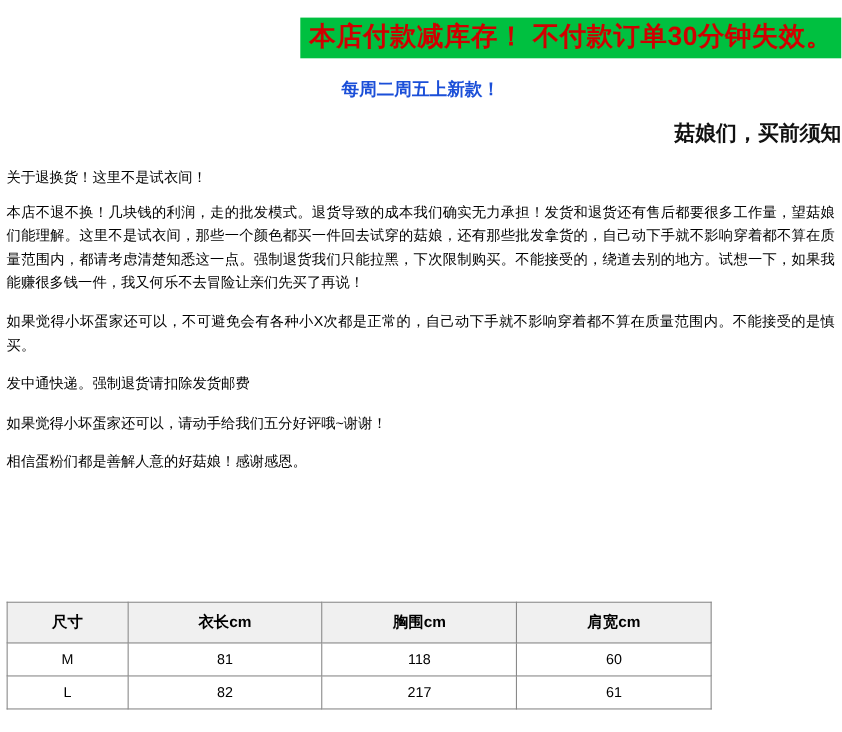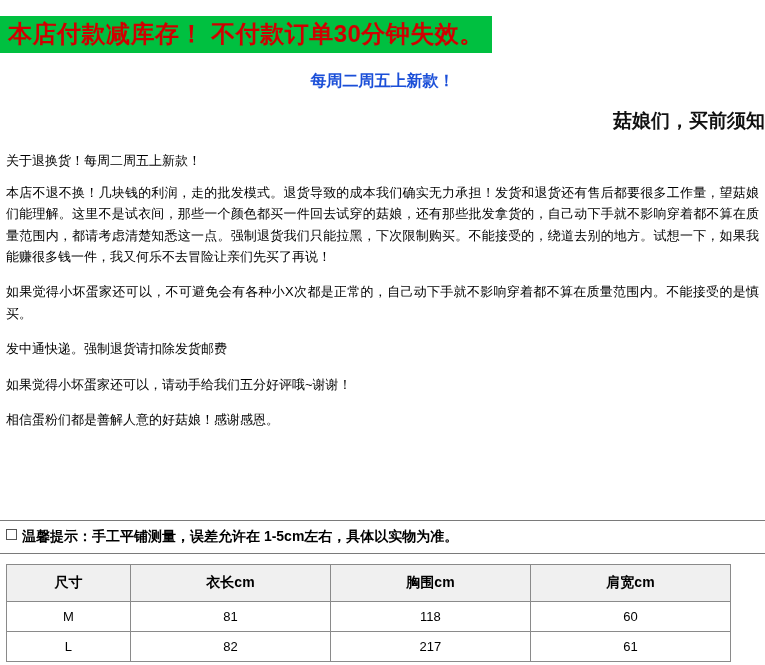--- a/index.html
+++ b/index.html
@@ -15,21 +15,21 @@
     overflow: hidden;
   }
   .page {
     position: relative;
     width: 765px;
     height: 665px;
     box-sizing: border-box;
     padding: 0;
   }
   .banner-wrap {
-    text-align: left;
+    text-align: right;
     padding-top: 16px;
   }
   .banner {
     display: inline-block;
     background: #00c040;
     color: #d00000;
     font-size: 24px;
     font-weight: bold;
     line-height: 1.3;
     padding: 2px 8px 4px 8px;
@@ -84,22 +84,22 @@
     display: inline-block;
     width: 9px;
     height: 9px;
     border: 1px solid #555;
     margin-right: 5px;
     vertical-align: 1px;
   }
   .size-table {
     position: absolute;
     left: 6px;
-    top: 564px;
-    width: 725px;
+    top: 547px;
+    width: 641px;
     border-collapse: collapse;
     font-size: 13px;
   }
   .size-table th, .size-table td {
     border: 1px solid #8a8a8a;
     text-align: center;
     padding: 7px 2px;
     font-weight: normal;
     color: #000;
   }
@@ -119,31 +119,28 @@
 <div class="page">
 
   <div class="banner-wrap">
     <div class="banner">本店付款减库存！ 不付款订单30分钟失效。</div>
   </div>
 
   <div class="subtitle1">每周二周五上新款！</div>
   <div class="subtitle2">菇娘们，买前须知</div>
 
   <div class="body-text">
-    <p class="para tight">关于退换货！每周二周五上新款！</p>
+    <p class="para tight">关于退换货！这里不是试衣间！</p>
     <p class="para">本店不退不换！几块钱的利润，走的批发模式。退货导致的成本我们确实无力承担！发货和退货还有售后都要很多工作量，望菇娘们能理解。这里不是试衣间，那些一个颜色都买一件回去试穿的菇娘，还有那些批发拿货的，自己动下手就不影响穿着都不算在质量范围内，都请考虑清楚知悉这一点。强制退货我们只能拉黑，下次限制购买。不能接受的，绕道去别的地方。试想一下，如果我能赚很多钱一件，我又何乐不去冒险让亲们先买了再说！</p>
     <p class="para">如果觉得小坏蛋家还可以，不可避免会有各种小X次都是正常的，自己动下手就不影响穿着都不算在质量范围内。不能接受的是慎买。</p>
     <p class="para">发中通快递。强制退货请扣除发货邮费</p>
     <p class="para">如果觉得小坏蛋家还可以，请动手给我们五分好评哦~谢谢！</p>
     <p class="para">相信蛋粉们都是善解人意的好菇娘！感谢感恩。</p>
   </div>
 
-  <div class="tip-row">
-    <span class="box"></span><span>温馨提示：手工平铺测量，误差允许在 1-5cm左右，具体以实物为准。</span>
-  </div>
 
   <table class="size-table">
     <thead>
       <tr>
         <th>尺寸</th>
         <th>衣长cm</th>
         <th>胸围cm</th>
         <th>肩宽cm</th>
       </tr>
     </thead>

